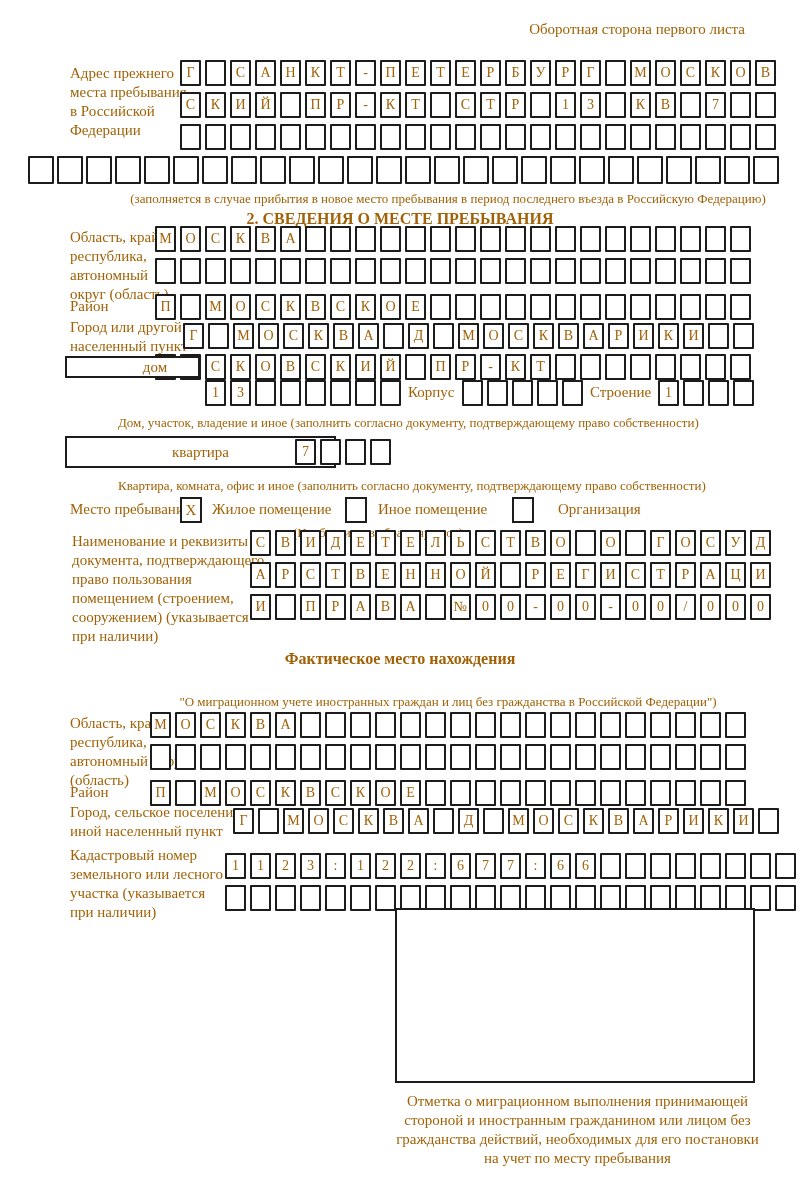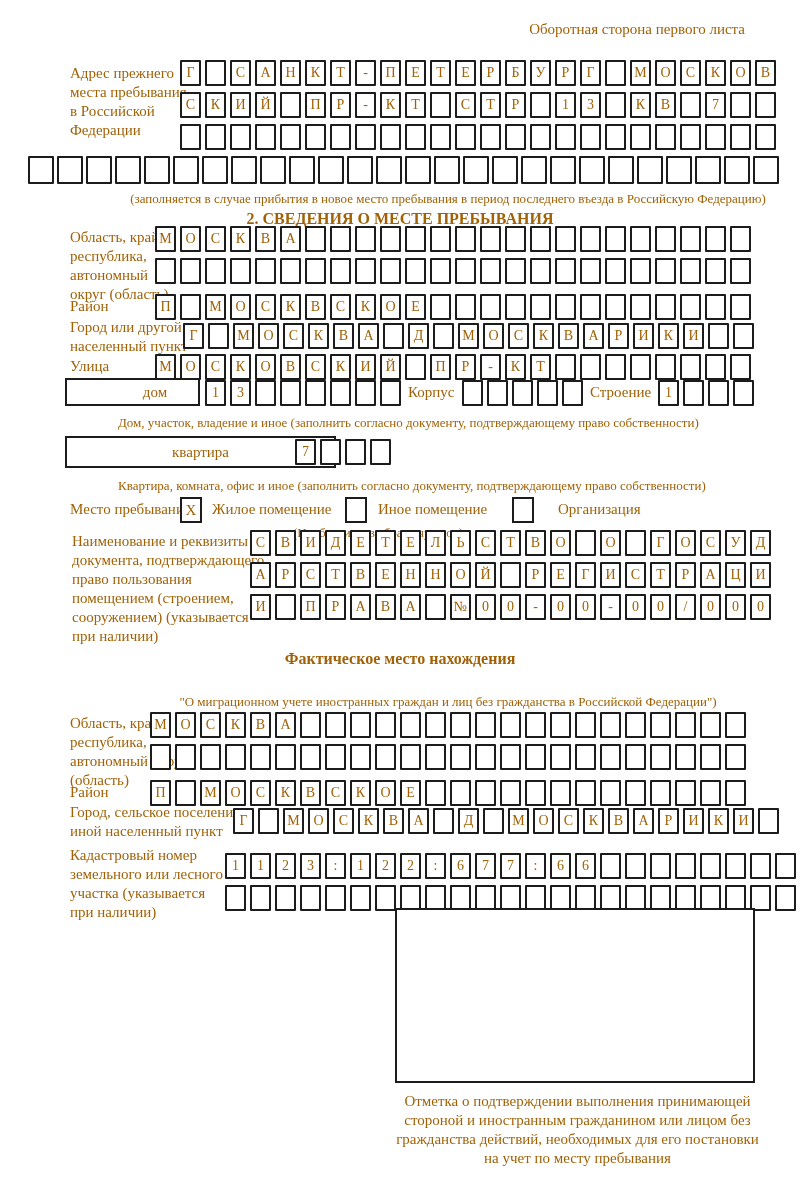--- a/index.html
+++ b/index.html
@@ -279,21 +279,21 @@
       <span class="cell"></span>
       <span class="cell"></span>
       <span class="cell"></span>
       <span class="cell"></span>
       <span class="cell"></span>
       <span class="cell"></span>
       <span class="cell"></span>
       <span class="cell"></span>
     </div>
 
-  <div class="abs fieldbox" style="top:378px;left:65px;width:135px;height:28px;padding-left:45px;">
+  <div class="abs fieldbox" style="top:356px;left:65px;width:135px;height:22px;padding-left:45px;">
       <span>дом</span>
     </div>
   <div class="abs cells" style="top:380px;left:205px;">
       <span class="cell">1</span>
       <span class="cell">3</span>
       <span class="cell"></span>
       <span class="cell"></span>
       <span class="cell"></span>
       <span class="cell"></span>
       <span class="cell"></span>
@@ -566,15 +566,15 @@
       <span class="cell"></span>
       <span class="cell"></span>
       <span class="cell"></span>
       <span class="cell"></span>
       <span class="cell"></span>
       <span class="cell"></span>
       <span class="cell"></span>
     </div>
 
   <div class="abs stampbox" style="top:908px;left:395px;width:360px;height:175px;"></div>
-  <div class="abs stampcap" style="top:1092px;left:390px;width:375px;">Отметка о подтверждении выполнения принимающей стороной и иностранным гражданином или лицом без гражданства действий, необходимых для его постановки на учет по месту пребывания</div>
+  <div class="abs stampcap" style="top:1092px;left:390px;width:375px;">Отметка о миграционном выполнения принимающей стороной и иностранным гражданином или лицом без гражданства действий, необходимых для его постановки на учет по месту пребывания</div>
 
 </div>
 
 </body></html>

